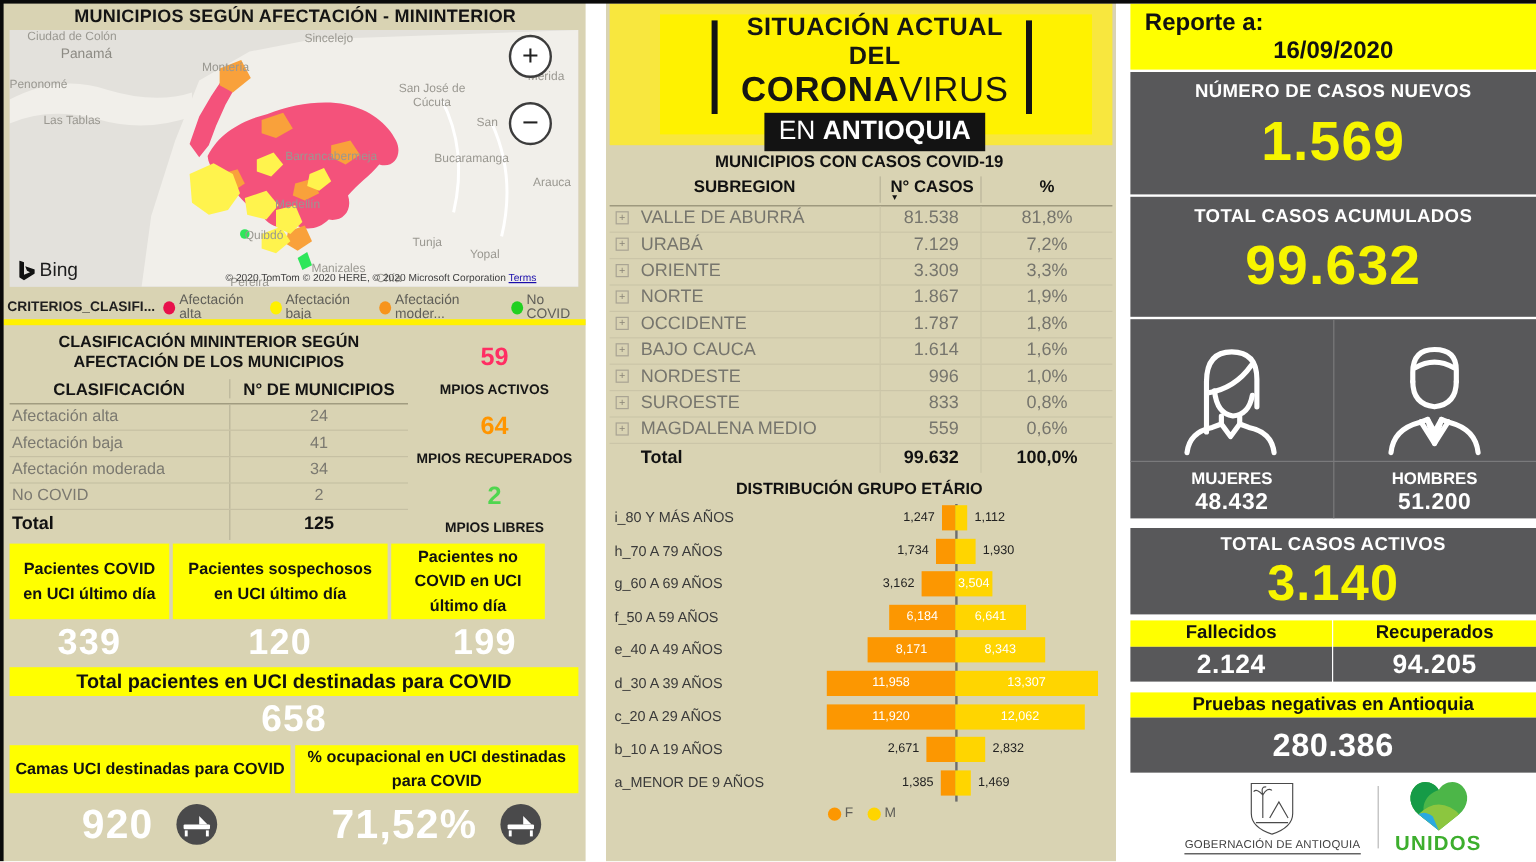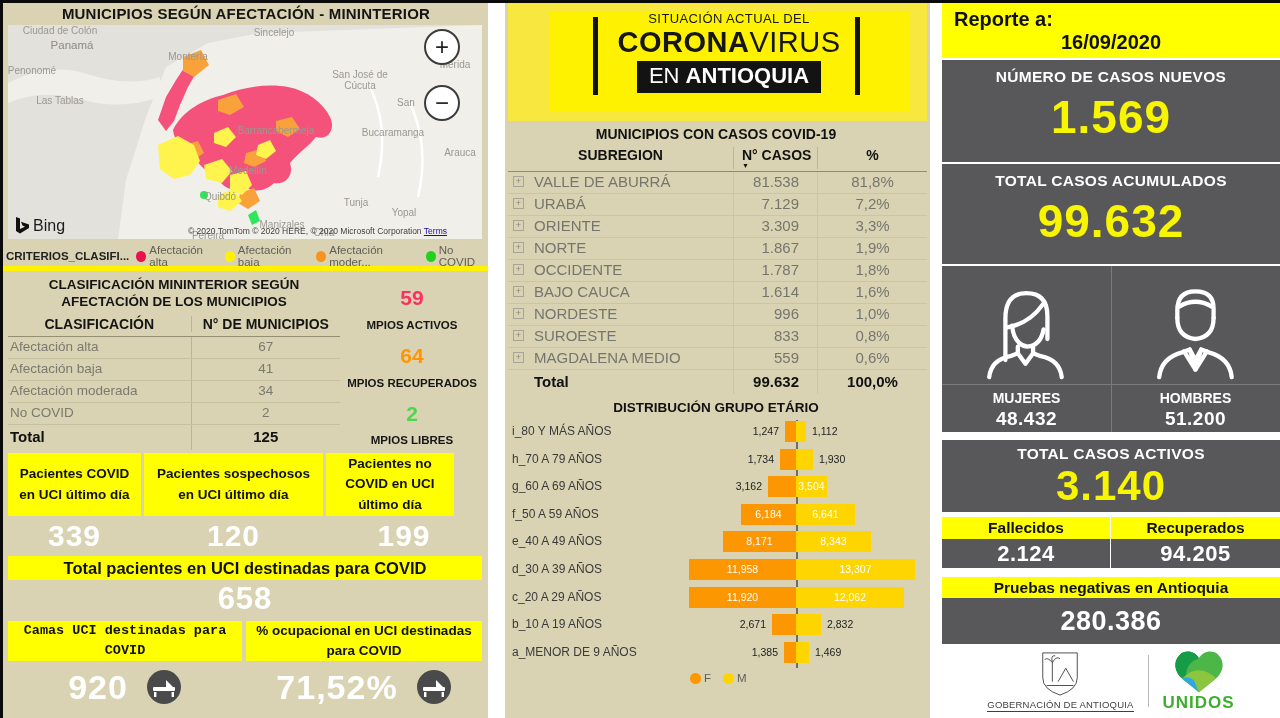--- a/index.html
+++ b/index.html
@@ -53,33 +53,33 @@
   .uh1{left:8px;width:133px;top:453px;height:63px;}
   .uh2{left:144px;width:179px;top:453px;height:63px;}
   .uh3{left:326px;width:128px;top:453px;height:63px;}
   .uci-v{position:absolute;top:516px;height:40px;display:flex;align-items:center;justify-content:center;
      font-size:30px;font-weight:800;color:#fff;letter-spacing:1px;}
   .uv1{left:8px;width:133px;} .uv2{left:144px;width:179px;} .uv3{left:326px;width:156px;}
   .uci-banner{position:absolute;left:8px;right:6px;top:556px;height:24px;background:#FFFF00;display:flex;align-items:center;justify-content:center;
      font-size:16.5px;font-weight:800;color:#111;}
   .uci-total{position:absolute;left:8px;right:6px;top:581px;height:36px;display:flex;align-items:center;justify-content:center;
      font-size:31px;font-weight:800;color:#fff;letter-spacing:1px;}
-  .ch1{left:8px;width:234px;top:621px;height:40px;font-family:Liberation Mono, monospace;}
+  .ch1{left:8px;width:234px;top:621px;height:40px;}
   .ch2{left:246px;width:236px;top:621px;height:40px;}
   .camas-v{position:absolute;top:661px;height:52px;display:flex;align-items:center;justify-content:center;gap:18px;
      font-size:34px;font-weight:800;color:#fff;letter-spacing:1px;}
   .cv1{left:8px;width:234px;} .cv2{left:246px;width:236px;}
 
   
   .banner{position:absolute;left:3px;top:3px;width:419px;height:118px;background:#F8E73E;}
   .banner-inner{position:absolute;left:42px;top:9px;width:360px;height:100px;background:#FFF200;}
   .bar{position:absolute;top:14px;width:5px;height:78px;background:#131313;}
   .bar-l{left:85px;} .bar-r{left:347px;}
   .banner-text{position:absolute;left:95px;right:72px;top:8px;text-align:center;color:#161613;}
-  .bt1{font-size:13px;font-weight:400;letter-spacing:.4px;}
+  .bt1{font-size:21px;font-weight:700;letter-spacing:.4px;}
   .bt2{font-size:29px;margin-top:0px;letter-spacing:.5px;}
   .bt2 .hvy{font-weight:900;} .bt2 .lt{font-weight:400;}
   .bt3{display:inline-block;background:#131313;color:#fff;font-size:22px;padding:2px 12px 4px;margin-top:2px;}
   .bt3 .lt{font-weight:300;} .bt3 .hvy{font-weight:800;}
   .mid-sec-title{position:absolute;left:0;right:3px;top:126px;text-align:center;font-size:14px;font-weight:800;color:#111;}
   .sr-table{position:absolute;left:3px;top:144px;width:419px;}
   .sr-head{display:grid;grid-template-columns:225px 84px 110px;border-bottom:1.5px solid #8f8a72;padding:3px 0 2px;}
   .sr-head .h1{text-align:center;font-size:14px;font-weight:800;color:#111;}
   .sr-head .h2{font-size:14px;font-weight:800;color:#111;border-left:1px solid #b9b49a;padding-left:8px;}
   .sr-head .h3{text-align:center;font-size:14px;font-weight:800;color:#111;border-left:1px solid #b9b49a;}
@@ -235,21 +235,21 @@
         <span>CLASIFICACIÓN MININTERIOR SEGÚN</span><br>
         <span>AFECTACIÓN DE LOS MUNICIPIOS</span>
       </div>
       <div class="cls-head">
         <span>CLASIFICACIÓN</span>
         <span>N° DE MUNICIPIOS</span>
       </div>
       <div>
           <div class="cls-row">
             <div class="c1" style="grid-column: 1;">Afectación alta</div>
-            <div class="c2">67</div>
+            <div class="c2">24</div>
           </div>
           <div class="cls-row">
             <div class="c1" style="grid-column: 1;">Afectación baja</div>
             <div class="c2">41</div>
           </div>
           <div class="cls-row">
             <div class="c1" style="grid-column: 1;">Afectación moderada</div>
             <div class="c2">34</div>
           </div>
           <div class="cls-row">

